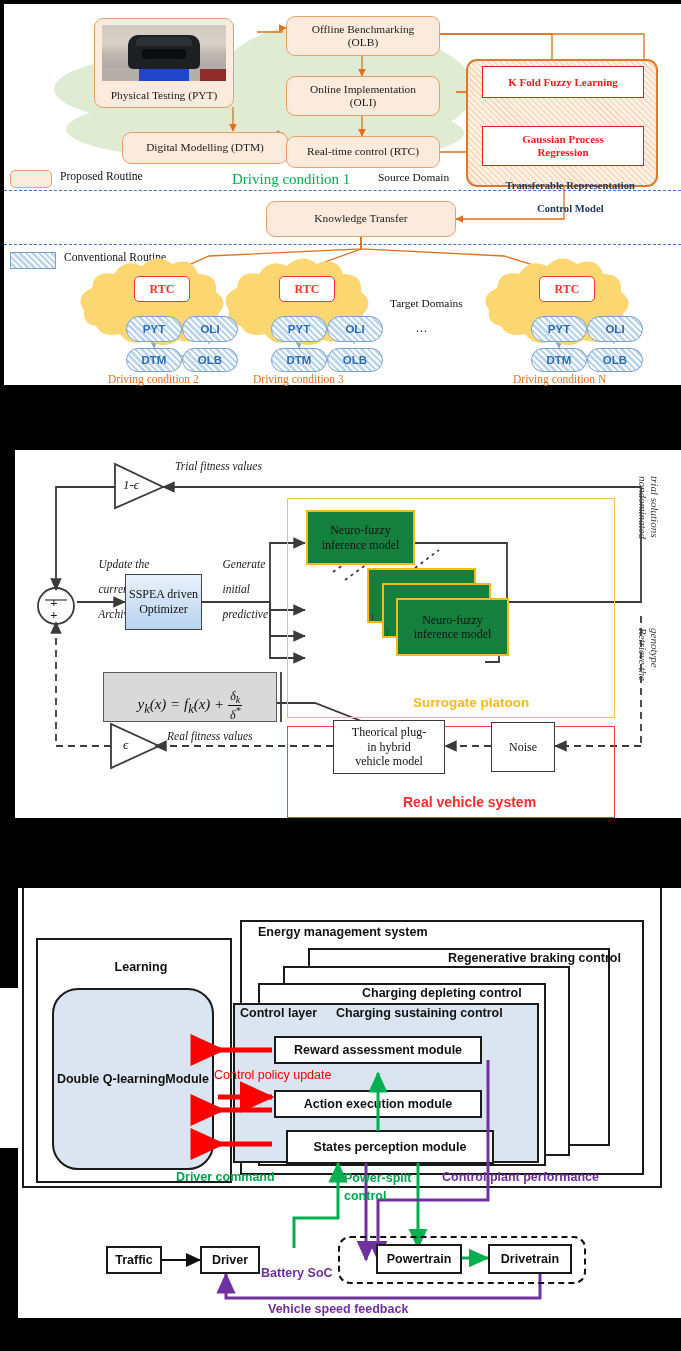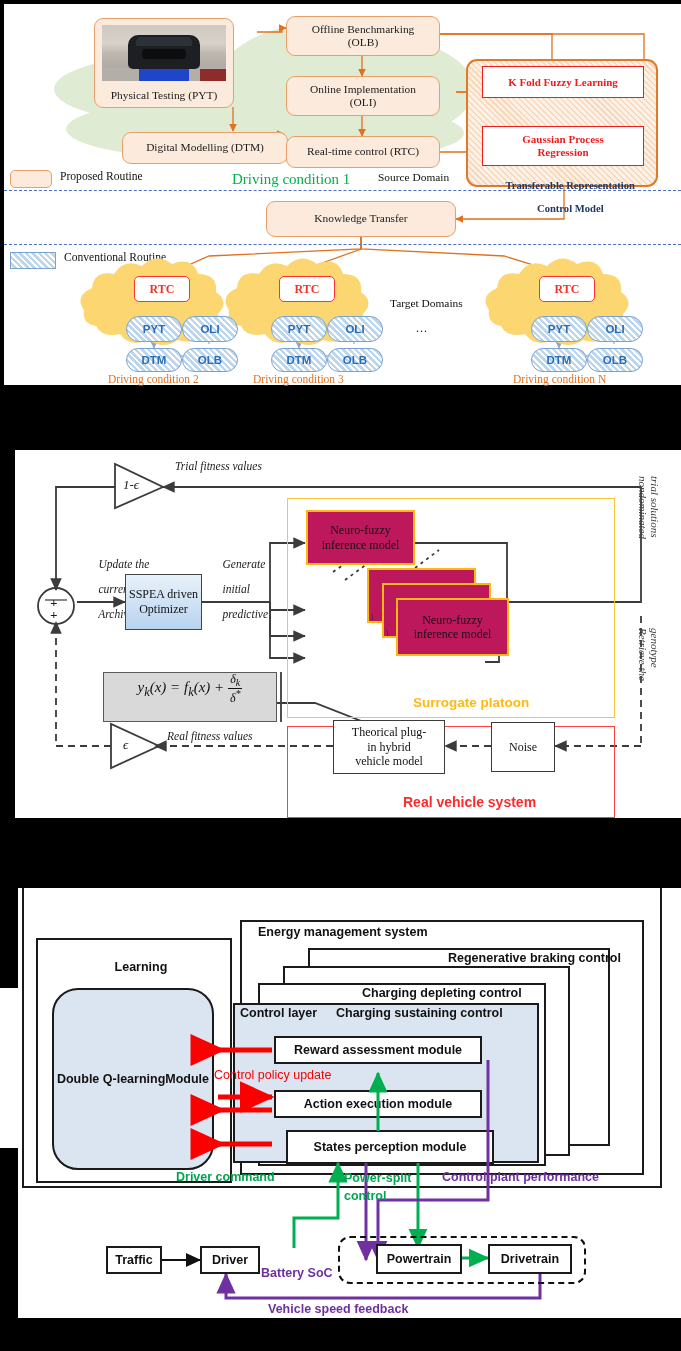--- a/index.html
+++ b/index.html
@@ -78,21 +78,21 @@
   
   #d2 { position:absolute; left:0; top:0; width:666px; height:368px; }
   .it{ font-style:italic; font-size:11.5px; color:#1a1a1a; }
   .bluebox{
     position:absolute; border:1.5px solid #444;
     background:linear-gradient(180deg,#e8f1fb 0%,#b9d3ef 100%);
     font-size:12px; color:#111;
   }
   .wbox{ position:absolute; border:1.5px solid #3b3b3b; background:#fff;
     font-size:12px; color:#111; line-height:1.2;}
-  .ybox{ position:absolute; border:2px solid #fdb913; background:#be185d;
+  .ybox{ position:absolute; border:2px solid #fdb913; background:#15803d;
     font-size:12px; color:#111; line-height:1.2;}
   .yframe{ position:absolute; border:1.6px solid #fdc33a; background:transparent;}
   .rframe{ position:absolute; border:1.5px solid #fd4040; background:transparent;}
   .graybox{ position:absolute; border:1.6px solid #5a5a5a; background:#d9d9d9;}
   .vrot{ position:absolute; transform-origin:0 0; white-space:nowrap;
          font-style:italic; font-size:11px; color:#3b3b3b;}
 
   
   #d3 { position:absolute; left:0; top:0; width:663px; height:430px; }
   .sans{ font-family:"Liberation Sans", sans-serif; font-weight:bold; }
@@ -412,21 +412,21 @@
   </div>
   <div class="ybox" style="left:352px;top:118px;width:109px;height:55px;"></div>
   <div class="ybox" style="left:367px;top:133px;width:109px;height:55px;"></div>
   <div class="ybox" style="left:381px;top:148px;width:113px;height:58px;display:flex;flex-direction:column;align-items:center;justify-content:center;">
     <span>Neuro-fuzzy</span>
     <span>inference model</span>
   </div>
   <div class="lbl" style="left:356px;top:162px;font-size:10px;color:#333;">i</div>
   <div class="lbl" style="left:371px;top:178px;font-size:10px;color:#333;">i</div>
 
-  <div class="graybox" style="left:88px;top:222px;width:174px;height:50px;display:flex;align-items:flex-start;justify-content:center;">
+  <div class="graybox" style="left:88px;top:222px;width:174px;height:50px;display:flex;align-items:flex-end;justify-content:center;">
     <span style="font-style:italic;font-size:15px;color:#111;">
       y<sub>k</sub>(x) = f<sub>k</sub>(x) +
       <span style="display:inline-flex;flex-direction:column;align-items:center;vertical-align:middle;font-size:12px;line-height:1;">
         <span style="border-bottom:1.2px solid #111;padding:0 2px;">δ<sub>k</sub></span>
         <span style="padding:0 2px;">δ<sup>*</sup></span>
       </span>
     </span>
   </div>
 
   <div class="rframe" style="left:272px;top:276px;width:328px;height:92px;"></div>

